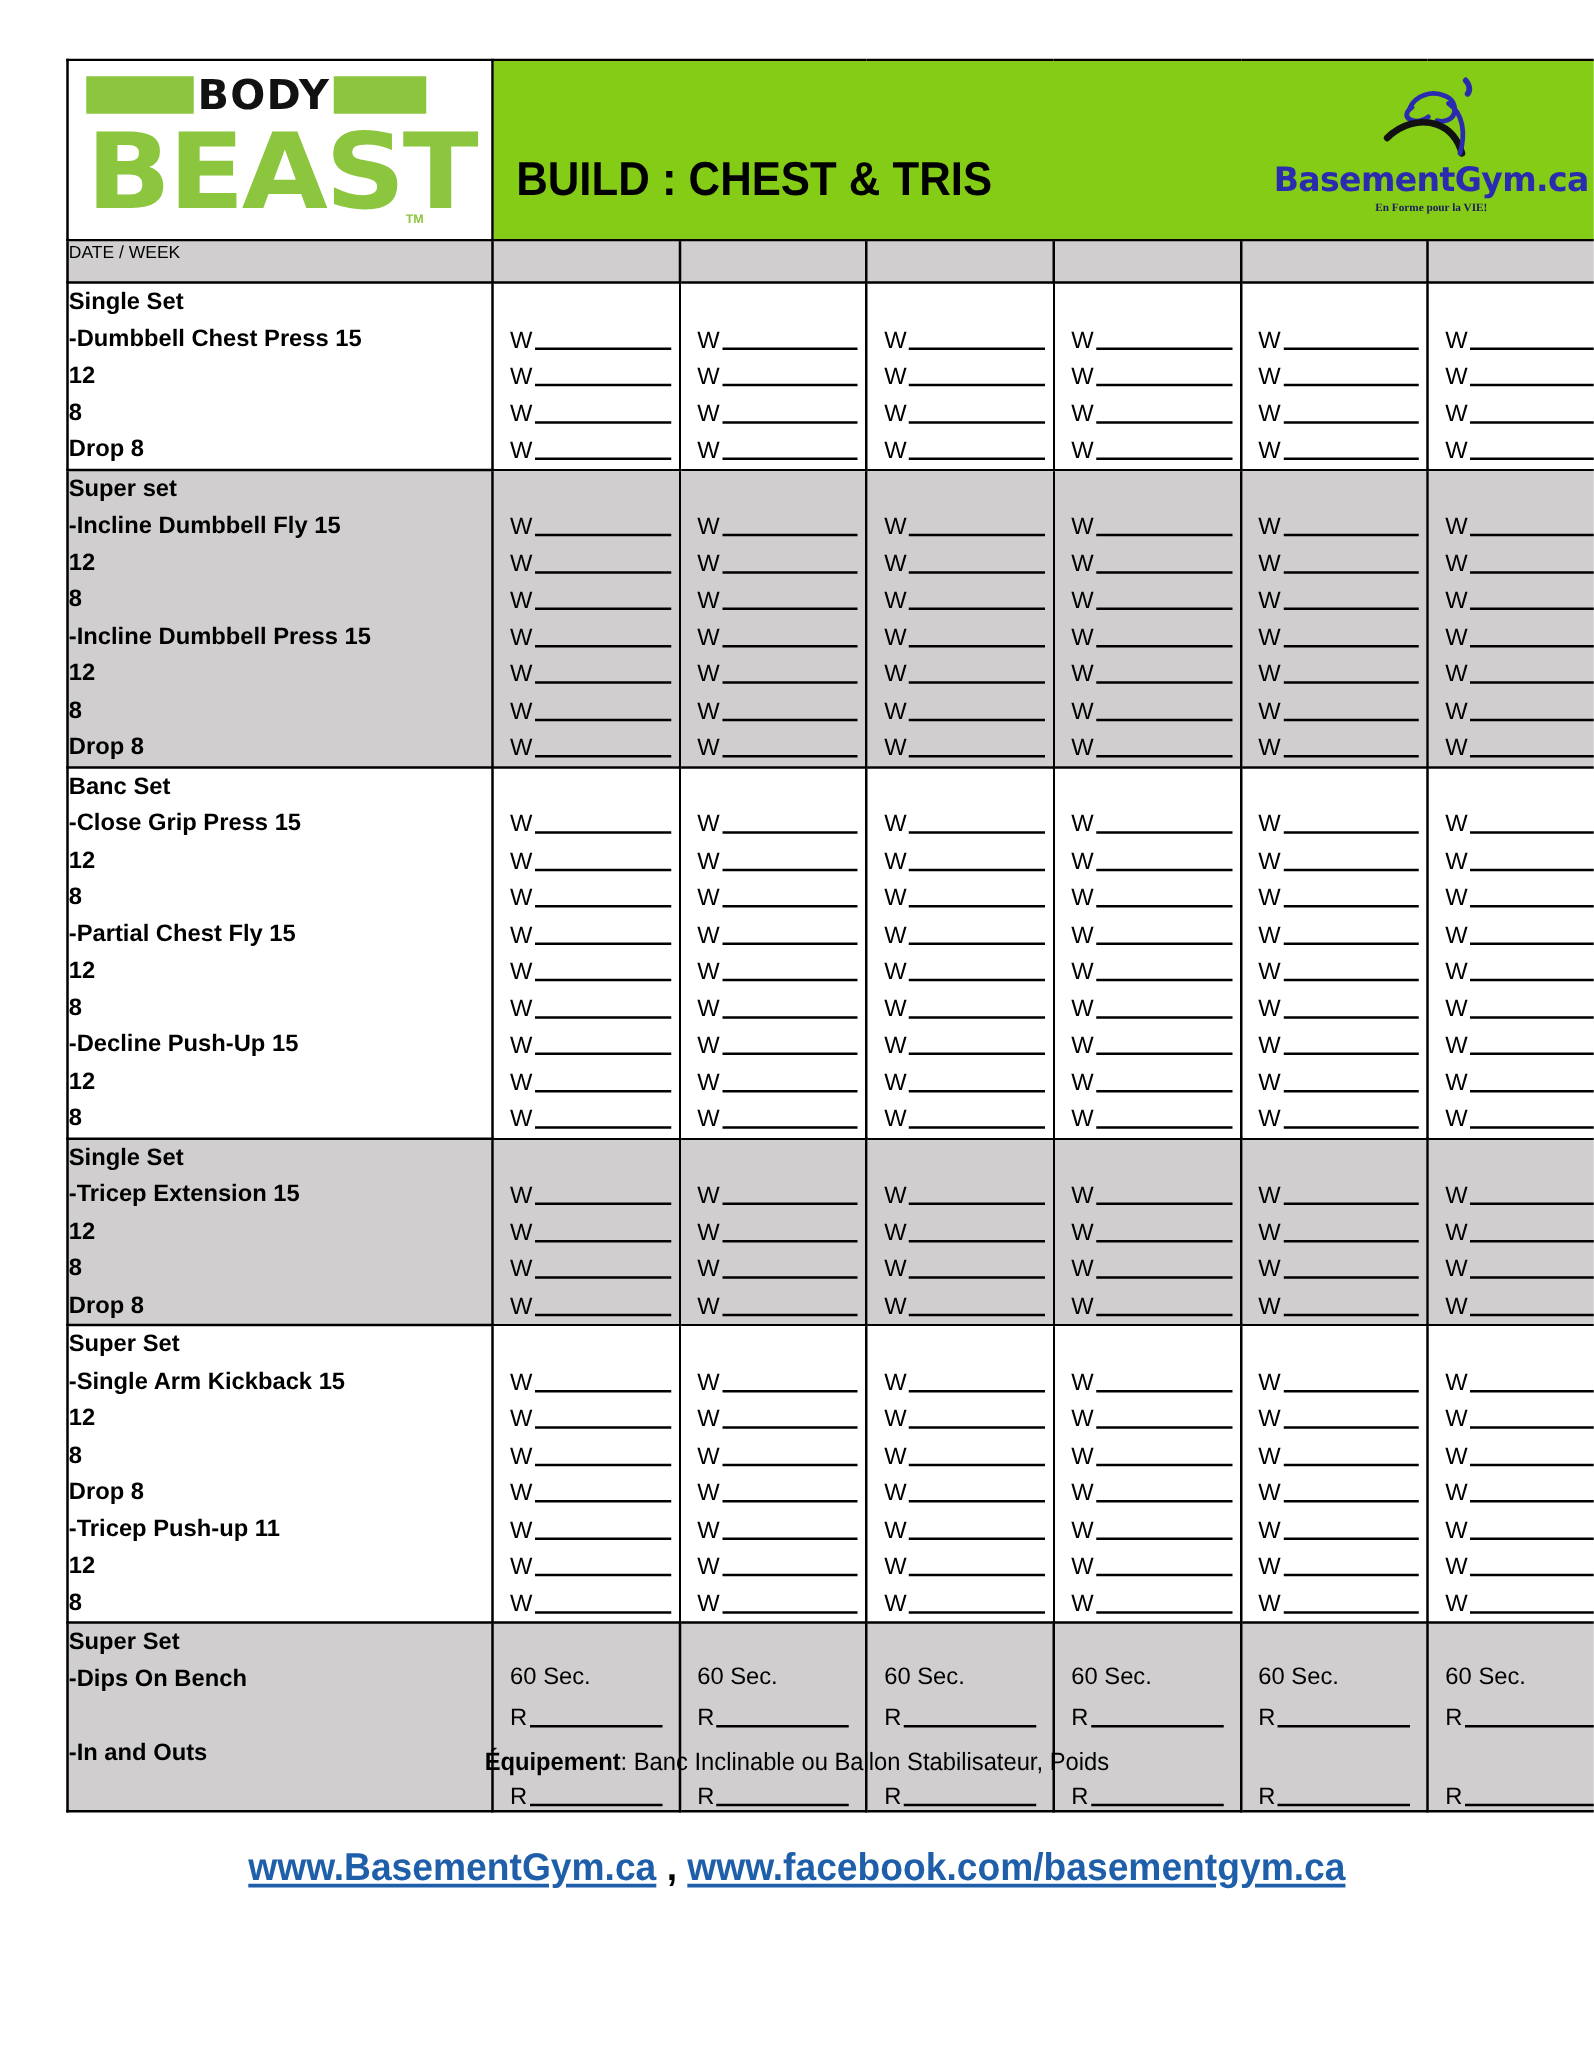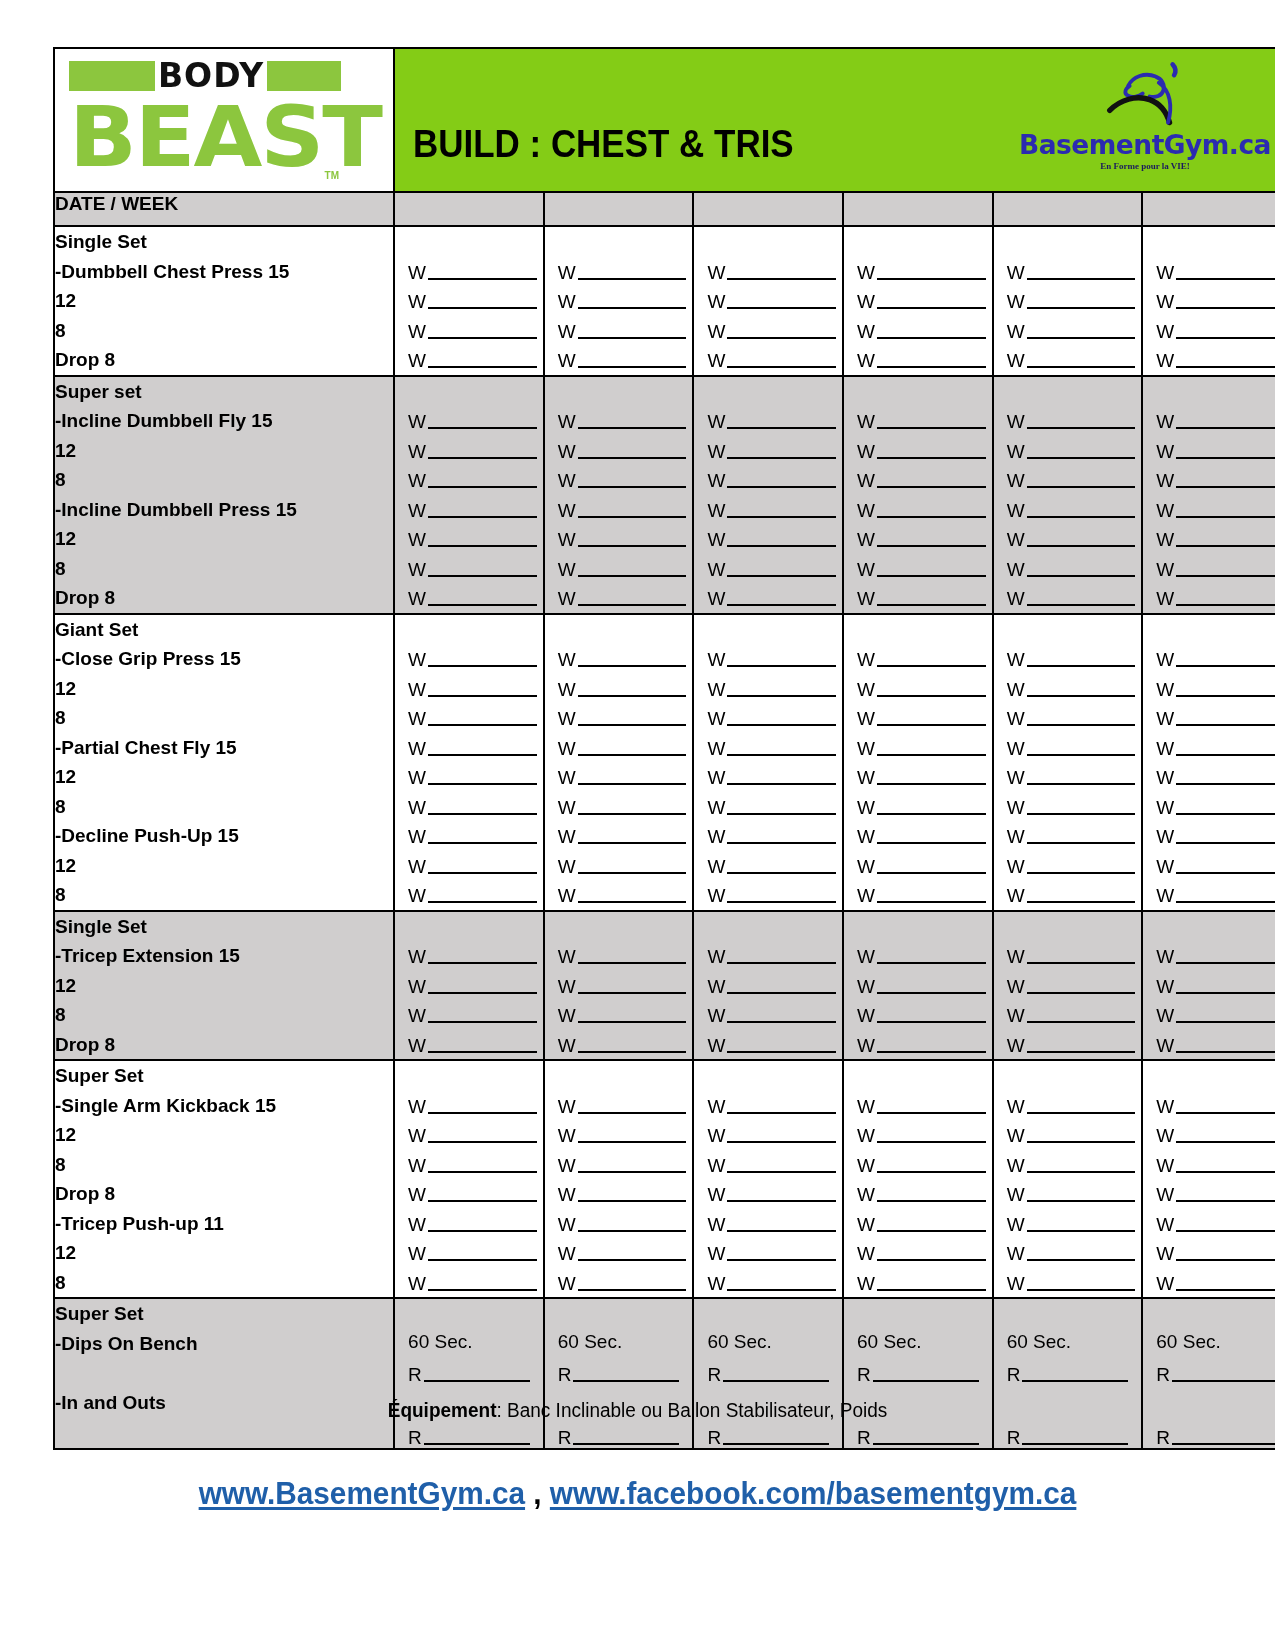--- a/index.html
+++ b/index.html
@@ -159,22 +159,22 @@
     font-weight: bold;
     font-size: 9px;
     color: #1b1b5e;
     letter-spacing: 0px;
     white-space: nowrap;
   }
 
   
   tr.dateweek td { background: #d0cece; height: 32px; }
   .dateweek-label {
-    font-weight: bold;
-    font-size: 19px;
+    font-weight: normal;
+    font-size: 14px;
     padding: 3px 0 0 12px;
     white-space: nowrap;
   }
 
   
   tr.shaded td { background: #d0cece; }
   tr.plain  td { background: #ffffff; }
 
   .exercise-list {
     padding: 5px 0 6px 12px;
@@ -641,21 +641,21 @@
               </div>
               <div class="wline">
                 <span class="mark">W</span>
                 <span class="rule"></span>
               </div>
             </div>
           </td>
         </tr>
         <tr class="plain">
           <td class="exercise-list">
-            <div>Giant Set</div>
+            <div>Banc Set</div>
             <div>-Close Grip Press 15</div>
             <div>12</div>
             <div>8</div>
             <div>-Partial Chest Fly 15</div>
             <div>12</div>
             <div>8</div>
             <div>-Decline Push-Up 15</div>
             <div>12</div>
             <div>8</div>
           </td>

